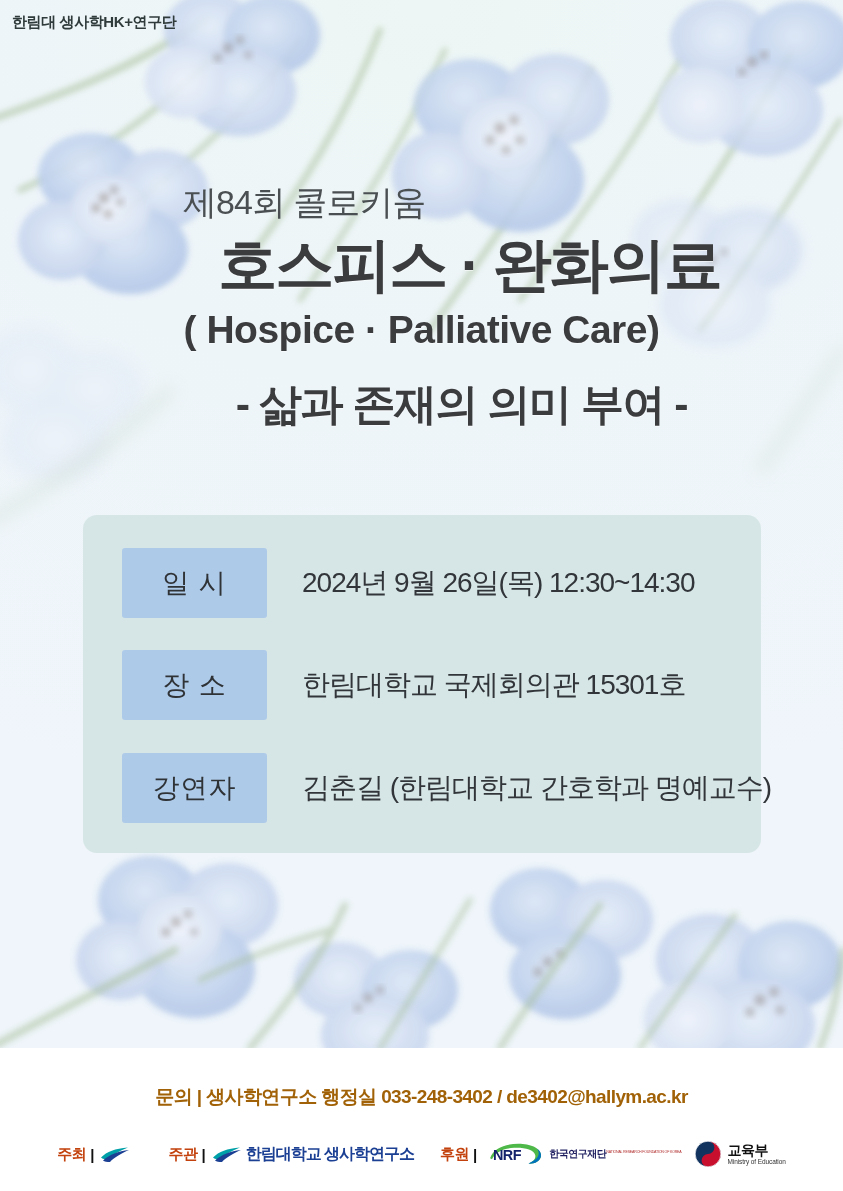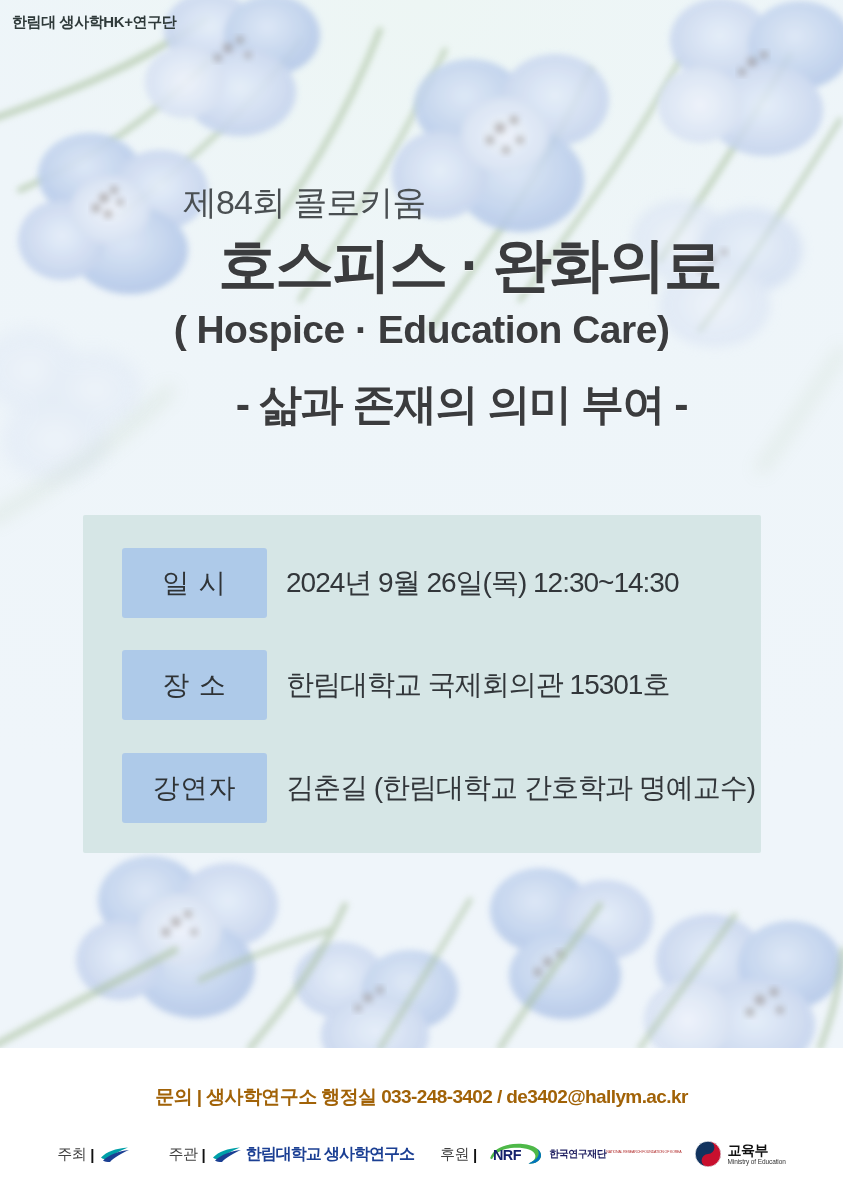--- a/index.html
+++ b/index.html
@@ -51,51 +51,51 @@
     position:absolute;left:0;top:376px;width:843px;text-align:center;
     font-size:43px;font-weight:bold;color:#3b3c3e;letter-spacing:-1.5px;
     text-shadow:0 1px 0 rgba(255,255,255,.5);
     padding-left:40px;
   }
 
   
   .info-panel{
     position:absolute;left:83px;top:515px;width:678px;height:338px;
     background:rgba(209,227,226,.82);
-    border-radius:2px;
+    border-radius:14px;
     z-index:5;
   }
   .info-row{position:absolute;left:39px;height:70px;}
   .info-row.r0{top:33px;}
   .info-row.r1{top:135px;}
   .info-row.r2{top:238px;}
   .info-label{
     position:absolute;left:0;top:0;width:145px;height:70px;
     background:#aecae9;border-radius:3px;
     display:flex;align-items:center;justify-content:center;
     font-size:27px;color:#2f3336;letter-spacing:1px;
   }
   .info-value{
-    position:absolute;left:164px;top:0;height:70px;
+    position:absolute;left:180px;top:0;height:70px;
     display:flex;align-items:center;
     font-size:28px;color:#32363a;letter-spacing:-1px;white-space:nowrap;
   }
 
   
   .footer{position:absolute;left:0;top:1048px;width:843px;height:143px;z-index:6;}
   .contact{
     position:absolute;left:0;top:36px;width:843px;text-align:center;
     font-size:19px;font-weight:bold;color:#a16207;letter-spacing:-0.6px;
   }
   .org-row{
     position:absolute;left:0;top:86px;width:843px;height:40px;
     display:flex;align-items:center;justify-content:center;gap:0px;
   }
   .org-item{display:flex;align-items:center;white-space:nowrap;}
-  .org-tag{font-size:15px;font-weight:normal;color:#404040;letter-spacing:-0.5px;}
+  .org-tag{font-size:15px;font-weight:bold;color:#c2410c;letter-spacing:-0.5px;}
   .org-bar{margin:0 6px 0 4px;font-size:15px;font-weight:bold;color:#111;}
   .org-name{font-size:16px;font-weight:bold;color:#1b3f93;letter-spacing:-1px;}
   .gap-lg{width:34px;}
   .gap-md{width:26px;}
 
   .hallym-wave{width:30px;height:18px;margin-right:4px;flex:0 0 auto;}
 
   .nrf-logo{display:flex;align-items:center;margin-left:4px;}
   .nrf-mark{width:58px;height:24px;flex:0 0 auto;}
   .nrf-kr{
@@ -295,21 +295,21 @@
     </svg>
 
     <div class="bg-white-band"></div>
   </div>
 
   <div class="brand">한림대 생사학HK+연구단</div>
 
   <div class="title-block">
     <div class="kicker">제84회 콜로키움</div>
     <div class="main-title">호스피스 · 완화의료</div>
-    <div class="eng-title">( Hospice · Education Care)</div>
+    <div class="eng-title">( Hospice · Palliative Care)</div>
     <div class="sub-title">- 삶과 존재의 의미 부여 -</div>
   </div>
 
   <div class="info-panel">
 
     <div class="info-row r0">
       <div class="info-label">일  시</div>
       <div class="info-value">2024년 9월 26일(목) 12:30~14:30</div>
     </div>
 

